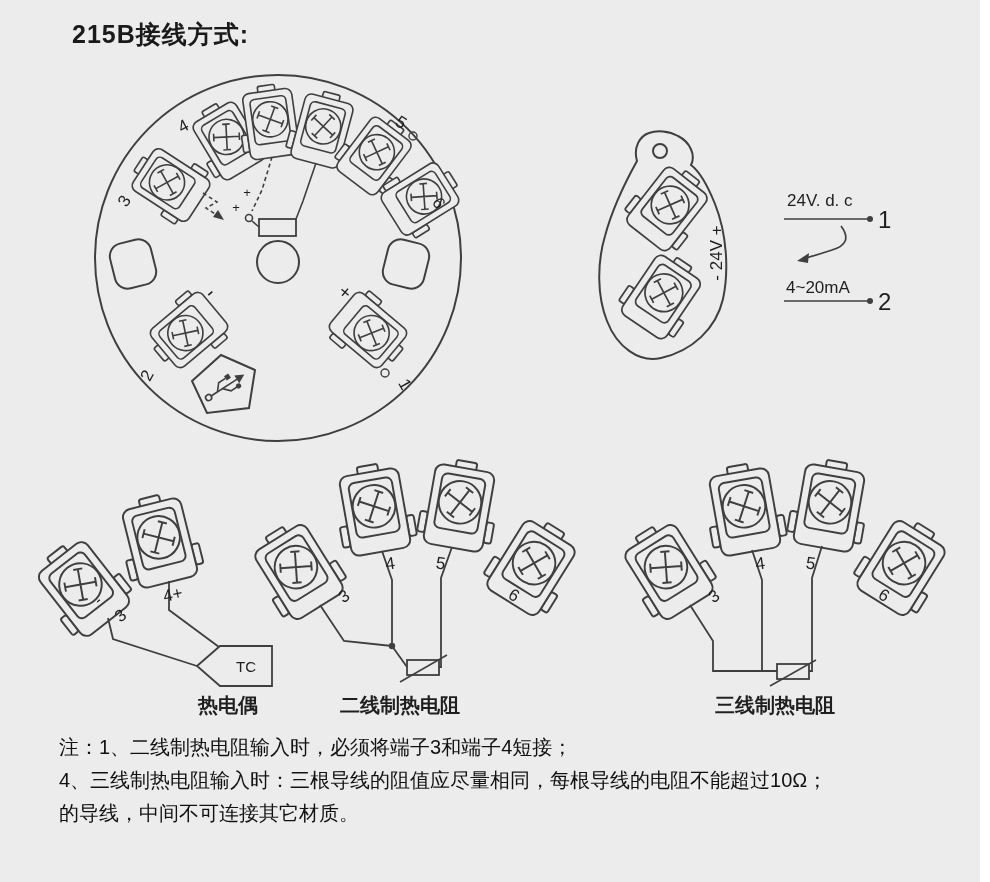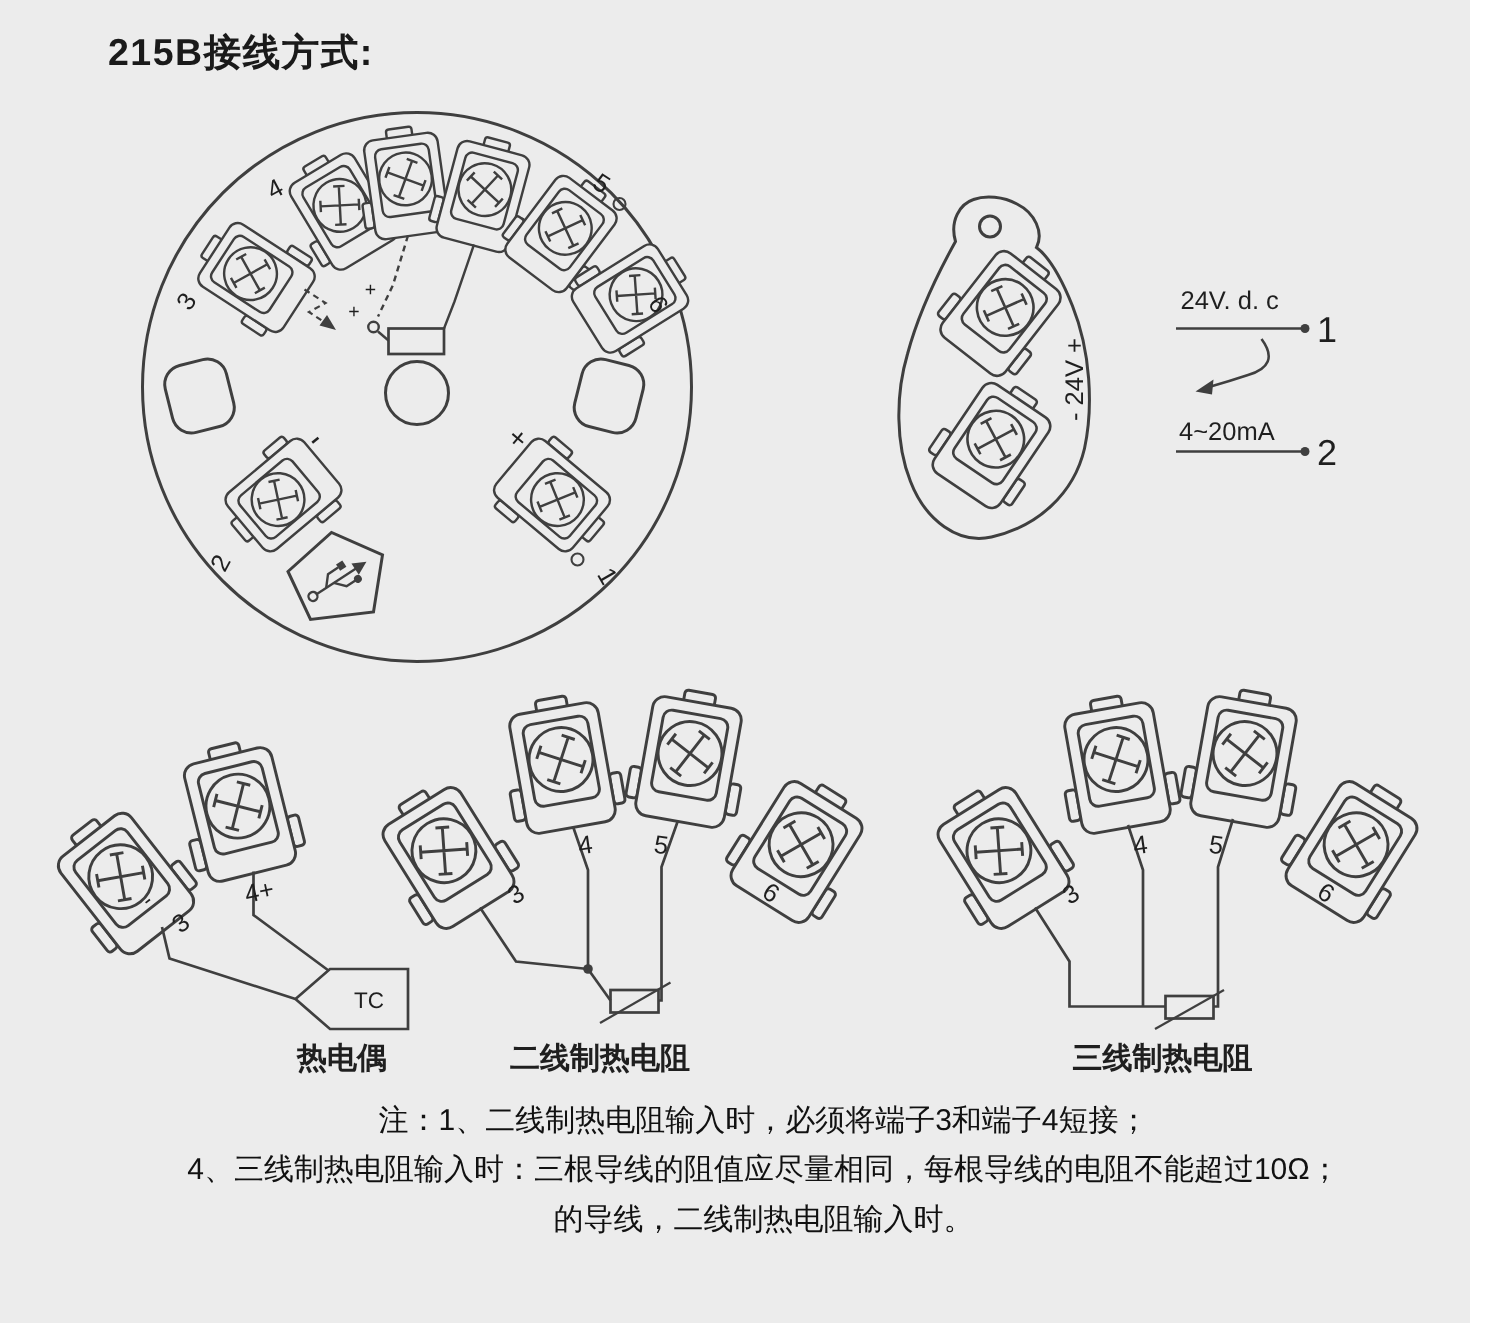--- a/index.html
+++ b/index.html
@@ -11,21 +11,21 @@
     color:#1a1a1a;
     overflow:hidden;
   }
   .title{
     position:absolute;left:72px;top:18px;
     font-size:25px;font-weight:bold;letter-spacing:1px;
   }
   .diagram-svg{position:absolute;left:0;top:0;}
   .notes{
     position:absolute;left:59px;top:731px;width:900px;
-    font-size:20px;line-height:33px;color:#111;text-align:center;
+    font-size:20px;line-height:33px;color:#111;
   }
   svg text{fill:#1f1f1f;}
 </style>
 </head>
 <body>
 
 <div class="page">
 
   <div class="title">215B接线方式:</div>
 
@@ -180,16 +180,16 @@
         <text transform="translate(810,569) rotate(8)">5</text>
         <text transform="translate(881,600) rotate(32)">6</text>
         <text x="775" y="712" font-size="20" font-weight="bold">三线制热电阻</text>
       </g>
     </g>
   </svg>
 
   <div class="notes">
     <div>注：1、二线制热电阻输入时，必须将端子3和端子4短接；</div>
     <div>4、三线制热电阻输入时：三根导线的阻值应尽量相同，每根导线的电阻不能超过10Ω；</div>
-    <div>的导线，二线制热电阻输入时。</div>
+    <div>的导线，中间不可连接其它材质。</div>
   </div>
 
 </div>
 
 </body></html>

